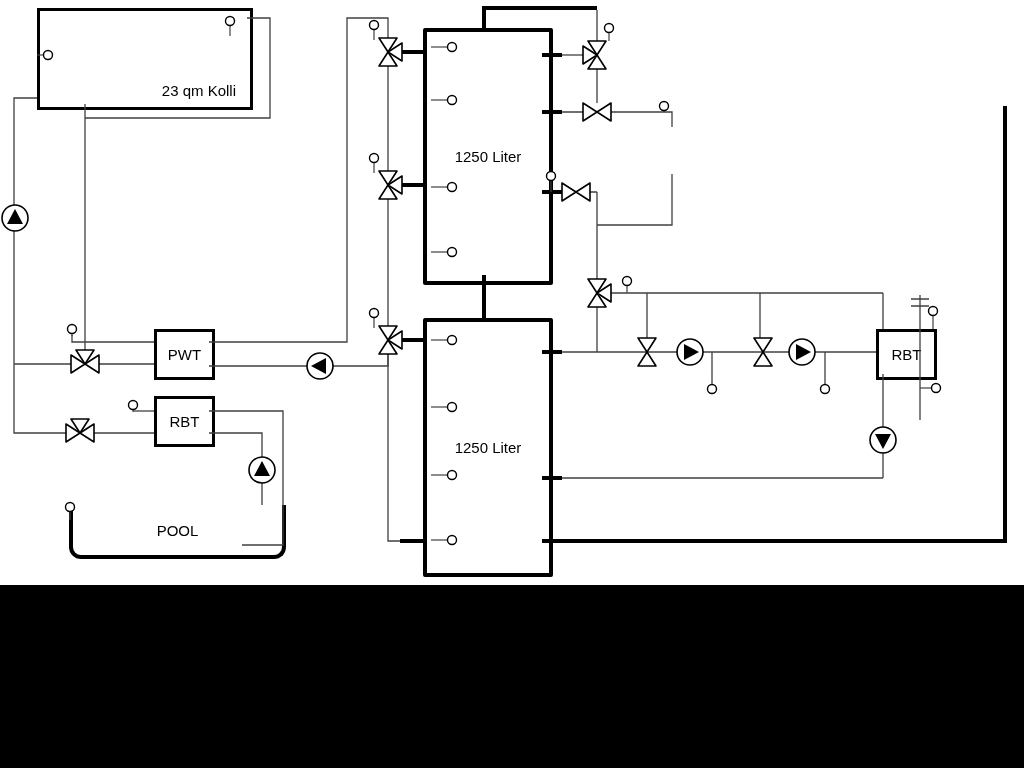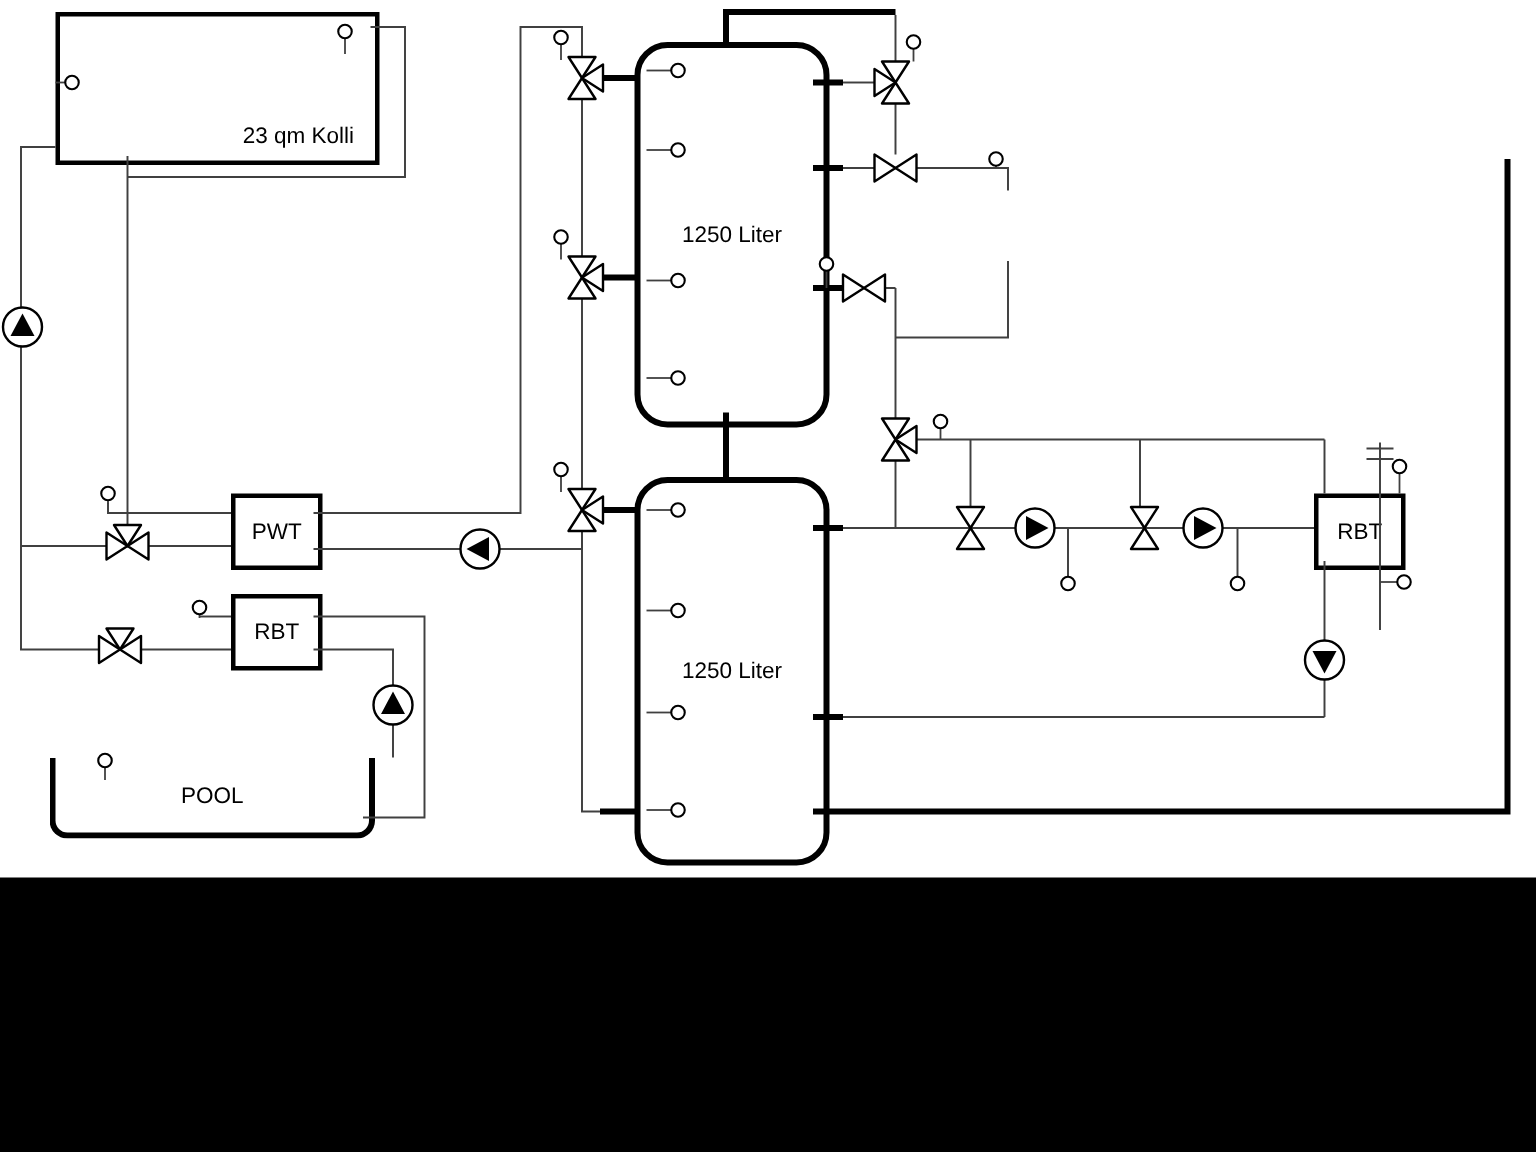--- a/index.html
+++ b/index.html
@@ -6,27 +6,27 @@
   .stage {
     position:relative; width:1024px; height:768px; background:#fff;
     overflow:hidden; font-family:"Liberation Sans", sans-serif; color:#000;text-decoration:underline;
   }
   .footer-band { position:absolute; left:0; top:585px; width:1024px; height:183px; background:#000; }
   .box {
     position:absolute; border:3px solid #000; background:#fff;
     display:flex; align-items:center; justify-content:center; font-size:15px;
   }
   .tank {
-    position:absolute; border:4px solid #000; border-radius:22px; background:#fff;
+    position:absolute; border:4px solid #000; border-radius:2px; background:#fff;
     display:flex; align-items:center; justify-content:center; font-size:15px;
   }
   .pool {
     position:absolute; border:4px solid #000; border-top:none; background:#fff;
     border-radius:0 0 12px 12px;
-    display:flex; align-items:center; justify-content:center; font-size:15px;
+    display:flex; align-items:center; justify-content:center; font-size:15px;margin-left:36px;
   }
   .collector-label { position:absolute; right:14px; bottom:8px; }
   svg.overlay { position:absolute; left:0; top:0; }
   .pipe { fill:none; stroke:#404040; stroke-width:1.3; }
   .pipe-thick { fill:none; stroke:#000; stroke-width:4; }
   .valve { fill:#fff; stroke:#000; stroke-width:1.6; stroke-linejoin:round; }
   .pump-body { fill:#fff; stroke:#000; stroke-width:1.6; }
   .pump-arrow { fill:#000; stroke:none; }
   .sensor circle { fill:#fff; stroke:#000; stroke-width:1.4; }
   .sensor path { fill:none; stroke:#404040; stroke-width:1.2; }

